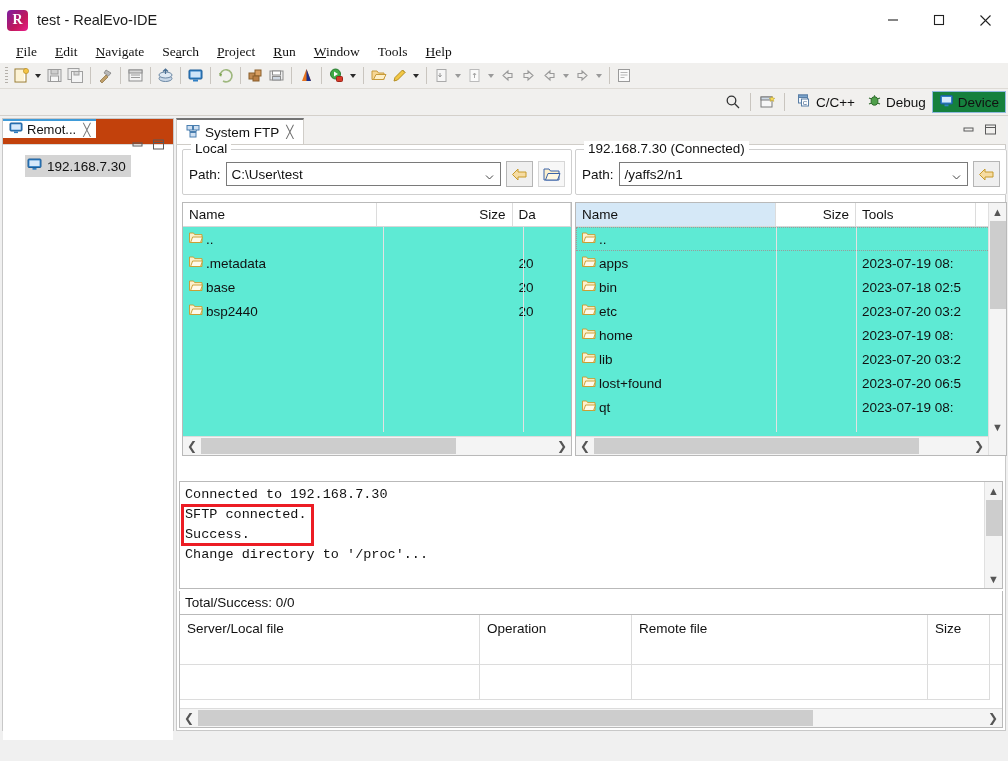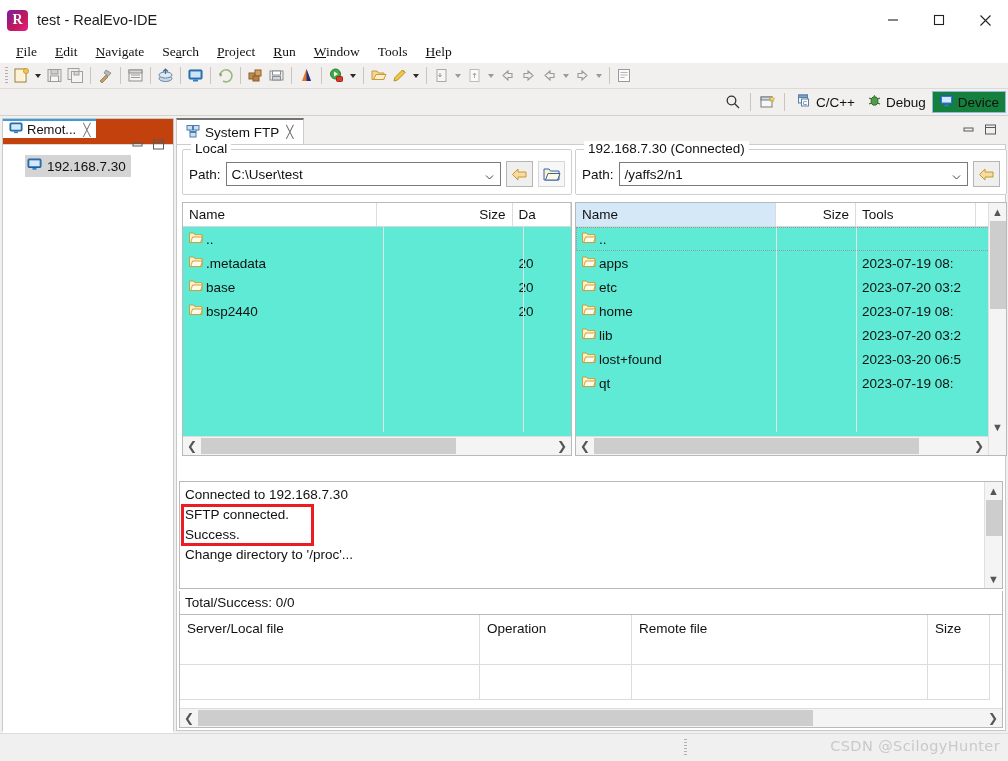--- a/index.html
+++ b/index.html
@@ -225,21 +225,21 @@
   .vsb-arrow { height: 18px; display: flex; align-items: center; justify-content: center; color: #555; font-size: 11px; }
   .vsb-track { flex: 1; width: 18px; position: relative; }
   .vsb-thumb { position: absolute; left: 1px; width: 16px; background: #cdcdcd; }
 
   
   .console {
     position: absolute; left: 2px; right: 2px; top: 336px; height: 108px;
     border: 1px solid #b9b9b9; background: #fff; overflow: hidden;
   }
   .console-lines { padding: 3px 5px 0 5px; font-size: 13.5px; color: #111; line-height: 20px; }
-  .console-line { white-space: nowrap; }
+  .console-line { white-space: nowrap; font-family: Liberation Mono, monospace; }
 
   .redbox {
     position: absolute; left: 1px; top: 22px; width: 133px; height: 42px;
     border: 3px solid #ec1c24; pointer-events: none;
   }
 
   
   .xfer-summary {
     position: absolute; left: 2px; right: 2px; top: 446px; height: 23px;
     background: #fff; border-left: 1px solid #b9b9b9; border-right: 1px solid #b9b9b9;
@@ -745,20 +745,33 @@
                   <div class="ftc" style="width:120px">2023-07-19 08:</div>
                 </div>
                 <div class="ftrow">
                   <div class="ftc name" style="width:200px">
                     <span>
                       <svg width="14" height="12" viewBox="0 0 14 12">
                           <path d="M0.5 10.5V1h4l1.2 1.6H13v7.9z" fill="#fdf0cd" stroke="#c79a2a" stroke-width=".9"></path>
                           <path d="M1.6 10.5L3.6 5h9.9l-2 5.5z" fill="#fffaeb" stroke="#c79a2a" stroke-width=".9"></path>
                         </svg>
                     </span>
+                    <span>bin</span>
+                  </div>
+                  <div class="ftc size" style="width:80px"></div>
+                  <div class="ftc" style="width:120px">2023-07-18 02:5</div>
+                </div>
+                <div class="ftrow">
+                  <div class="ftc name" style="width:200px">
+                    <span>
+                      <svg width="14" height="12" viewBox="0 0 14 12">
+                          <path d="M0.5 10.5V1h4l1.2 1.6H13v7.9z" fill="#fdf0cd" stroke="#c79a2a" stroke-width=".9"></path>
+                          <path d="M1.6 10.5L3.6 5h9.9l-2 5.5z" fill="#fffaeb" stroke="#c79a2a" stroke-width=".9"></path>
+                        </svg>
+                    </span>
                     <span>etc</span>
                   </div>
                   <div class="ftc size" style="width:80px"></div>
                   <div class="ftc" style="width:120px">2023-07-20 03:2</div>
                 </div>
                 <div class="ftrow">
                   <div class="ftc name" style="width:200px">
                     <span>
                       <svg width="14" height="12" viewBox="0 0 14 12">
                           <path d="M0.5 10.5V1h4l1.2 1.6H13v7.9z" fill="#fdf0cd" stroke="#c79a2a" stroke-width=".9"></path>
@@ -787,21 +800,21 @@
                   <div class="ftc name" style="width:200px">
                     <span>
                       <svg width="14" height="12" viewBox="0 0 14 12">
                           <path d="M0.5 10.5V1h4l1.2 1.6H13v7.9z" fill="#fdf0cd" stroke="#c79a2a" stroke-width=".9"></path>
                           <path d="M1.6 10.5L3.6 5h9.9l-2 5.5z" fill="#fffaeb" stroke="#c79a2a" stroke-width=".9"></path>
                         </svg>
                     </span>
                     <span>lost+found</span>
                   </div>
                   <div class="ftc size" style="width:80px"></div>
-                  <div class="ftc" style="width:120px">2023-03-20 06:5</div>
+                  <div class="ftc" style="width:120px">2023-07-20 06:5</div>
                 </div>
                 <div class="ftrow">
                   <div class="ftc name" style="width:200px">
                     <span>
                       <svg width="14" height="12" viewBox="0 0 14 12">
                           <path d="M0.5 10.5V1h4l1.2 1.6H13v7.9z" fill="#fdf0cd" stroke="#c79a2a" stroke-width=".9"></path>
                           <path d="M1.6 10.5L3.6 5h9.9l-2 5.5z" fill="#fffaeb" stroke="#c79a2a" stroke-width=".9"></path>
                         </svg>
                     </span>
                     <span>qt</span>
@@ -872,18 +885,14 @@
               <div class="sb-thumb" style="left:0; width:615px"></div>
             </div>
             <div class="sb-arrow">❯</div>
           </div>
         </div>
 
       </div>
     </div>
   </div>
 
-  <div class="statusbar">
-    <div class="status-grip"></div>
-    <div class="watermark">CSDN @ScilogyHunter</div>
-  </div>
 
 </div>
 
 </body></html>

